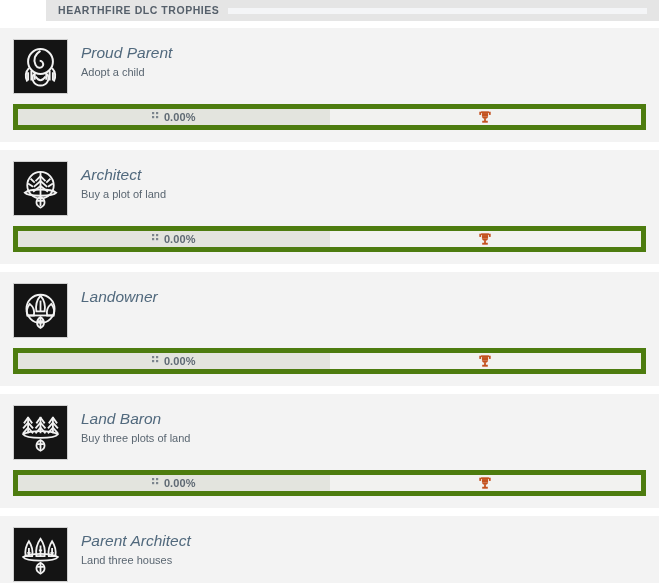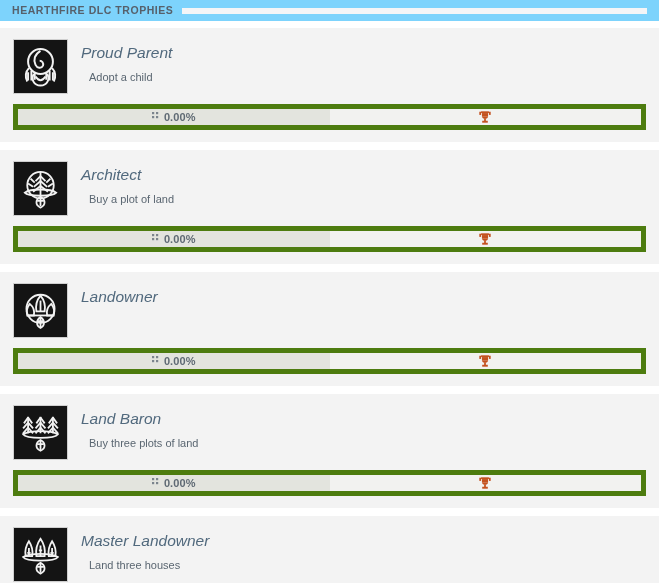--- a/index.html
+++ b/index.html
@@ -15,22 +15,23 @@
     overflow: hidden;
     color: #3d4853;
   }
 
   
   .section-header {
     height: 21px;
     display: flex;
     align-items: center;
     padding: 0 12px 0 12px;
-    background: #7dd3fc;
-    box-sizing: border-box;
+    background: #e5e5e5;
+    box-sizing: border-box;
+    margin-left: 46px;
   }
   .section-header .title {
     font-size: 10.5px;
     font-weight: bold;
     letter-spacing: 0.55px;
     color: #56606b;
     white-space: nowrap;
     text-transform: uppercase;
     line-height: 21px;
   }
@@ -95,21 +96,21 @@
     line-height: 19px;
     font-weight: normal;
     margin: 0 0 3px 0;
     white-space: nowrap;
     font-style: italic;
   }
   .trophy-desc {
     font-size: 11px;
     color: #5a6671;
     line-height: 14px;
-    margin: 8px;
+    margin: 0;
     white-space: nowrap;
   }
 
   
   .trophy-progress-row {
     display: flex;
     height: 26px;
     background: #f0f0ee;
     border: 5px solid #4d7c0f;
     box-sizing: border-box;
@@ -397,20 +398,20 @@
             <path d="M46 16 C42 22 41 28 42 34 L50 34 C51 28 50 22 46 16 Z"></path>
             <path d="M18 24 L18 34 M32 21 L32 34 M46 24 L46 34"></path>
             <path d="M30 27 L34 27 M16 30 L20 30 M44 30 L48 30"></path>
             <path d="M11 35 C20 30 44 30 53 35 C49 41 15 41 11 35 Z"></path>
             <path d="M32 42 C26 45 25 52 32 55 C39 52 38 45 32 42 Z"></path>
             <path d="M28 47 L36 47 M32 43 L32 54"></path>
           </g>
         </svg>
       </span>
       <div class="trophy-text">
-        <div class="trophy-name">Master Landowner</div>
+        <div class="trophy-name">Parent Architect</div>
         <div class="trophy-desc">Land three houses</div>
       </div>
     </div>
 
   </div>
 
 </div>
 
 </body></html>

